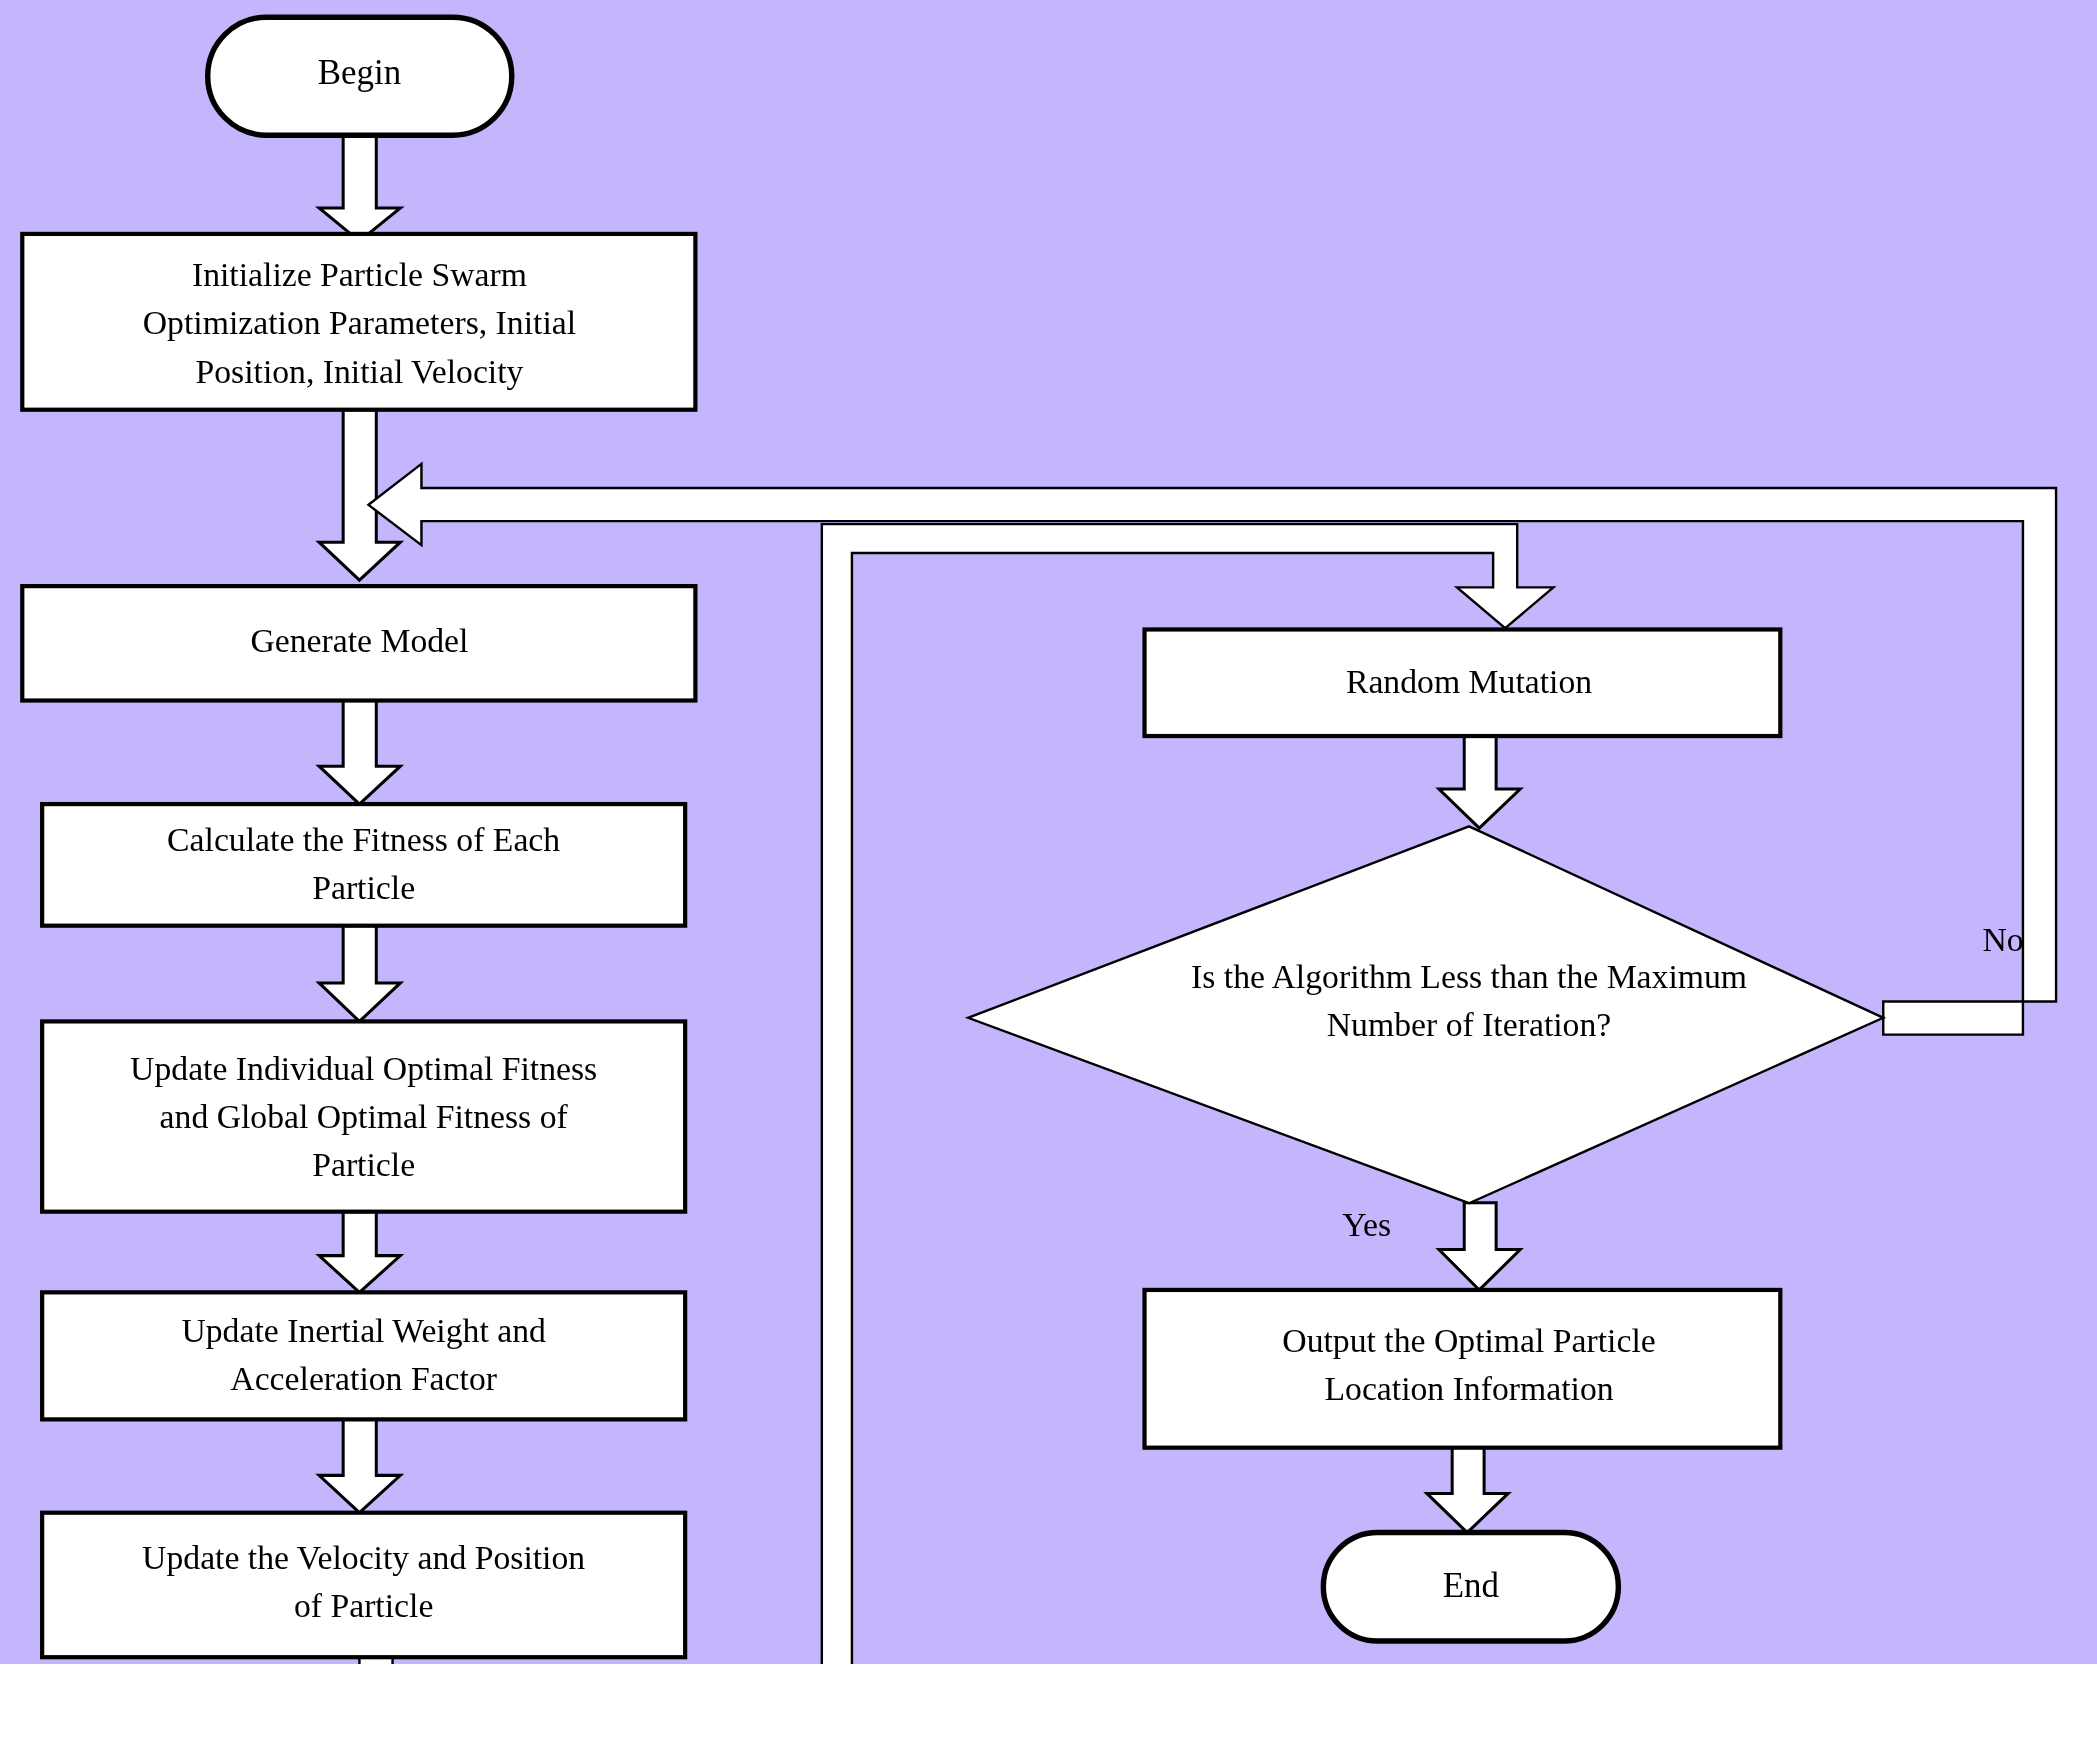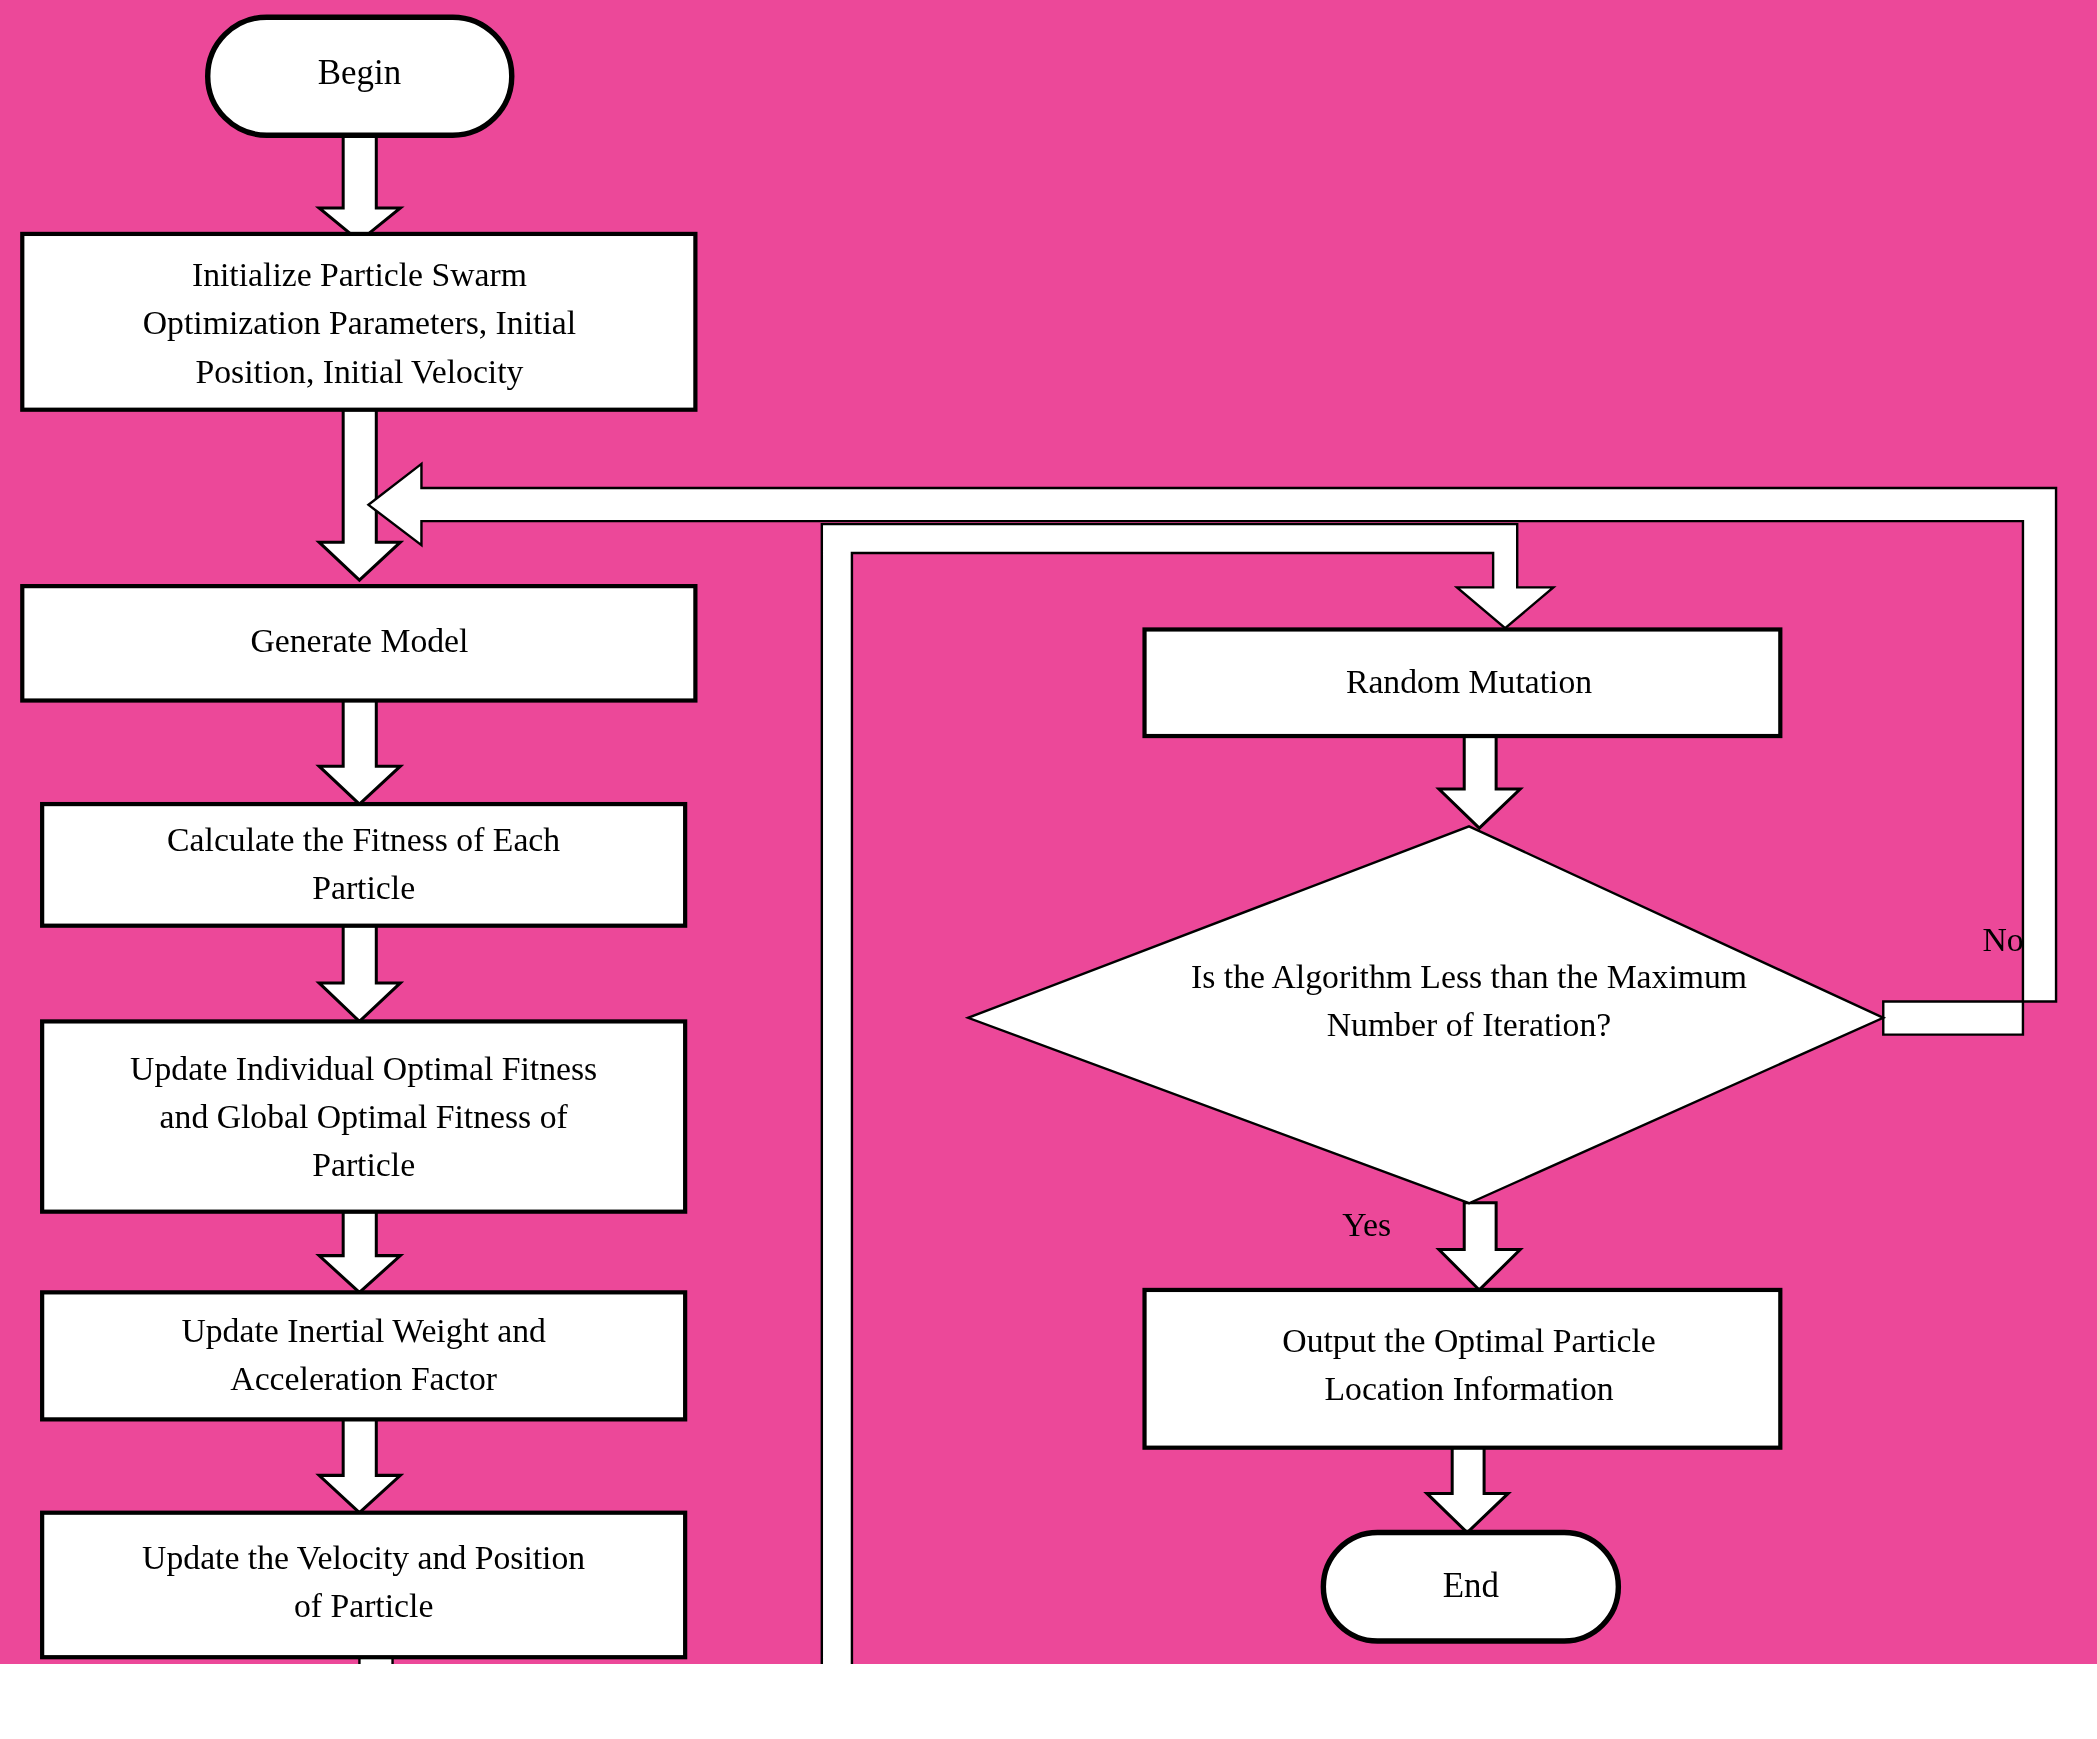--- a/index.html
+++ b/index.html
@@ -1,16 +1,16 @@
 <!DOCTYPE html>
 <html style="font-size:9.6px"><head>
 <meta charset="utf-8">
 <style>
   html,body{margin:0;padding:0;background:#ffffff;}
-  #stage{position:relative;width:2097px;height:1664px;background:#ec4899;overflow:hidden;}
+  #stage{position:relative;width:2097px;height:1664px;background:#c4b5fd;overflow:hidden;}
   svg#flow{position:absolute;left:0;top:0;width:2097px;height:1740px;}
   .nodeText{
     font-family:"Liberation Serif","DejaVu Serif",serif;
     fill:#000000;
     text-anchor:middle;
     dominant-baseline:middle;
   }
   .t-big{font-size:58px;}
   .t-node{font-size:56px;}
   .t-label{font-size:56px;}

